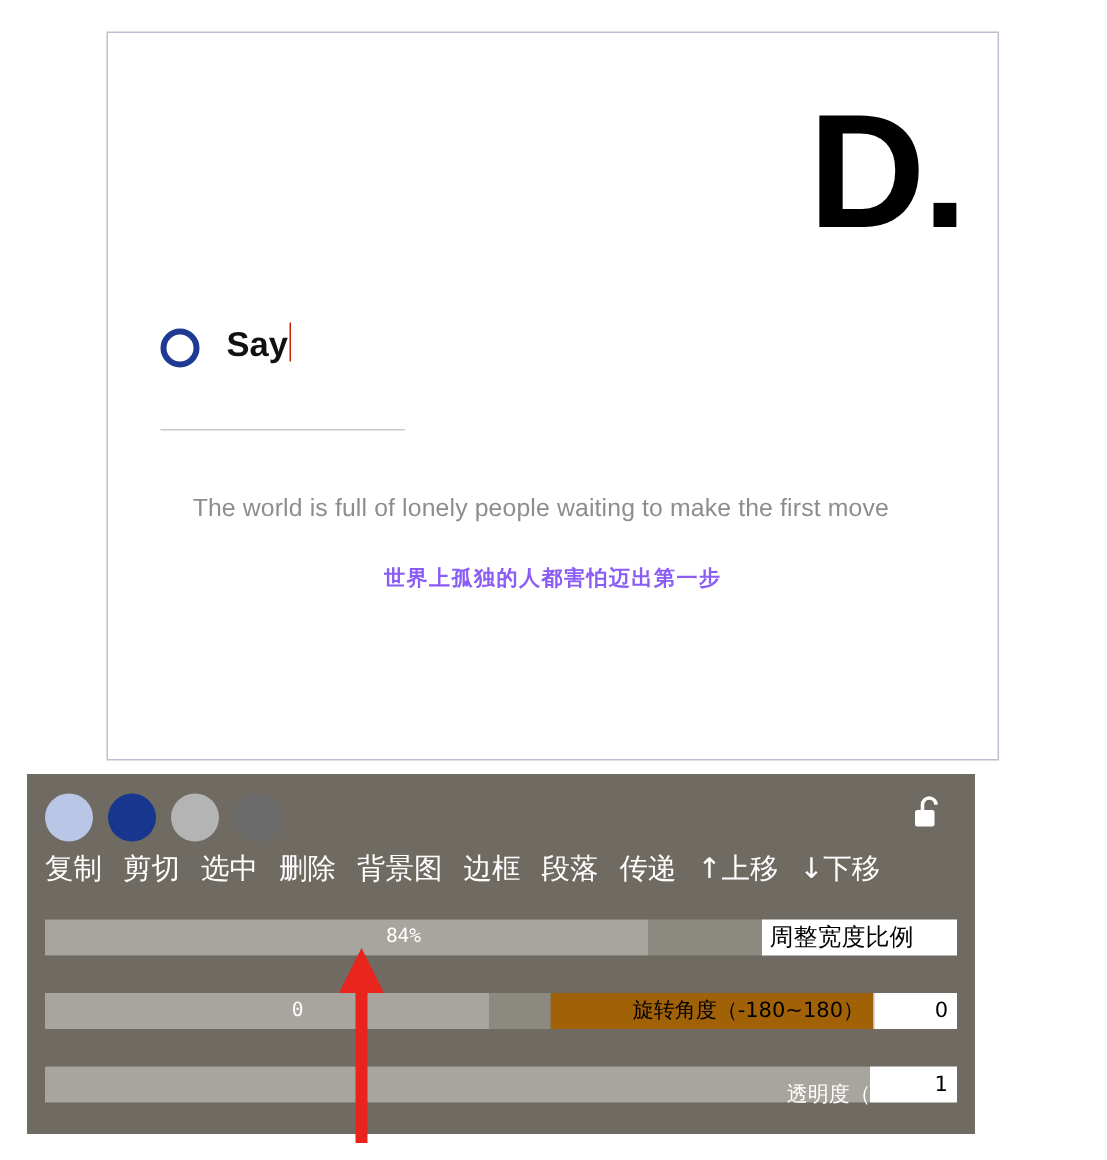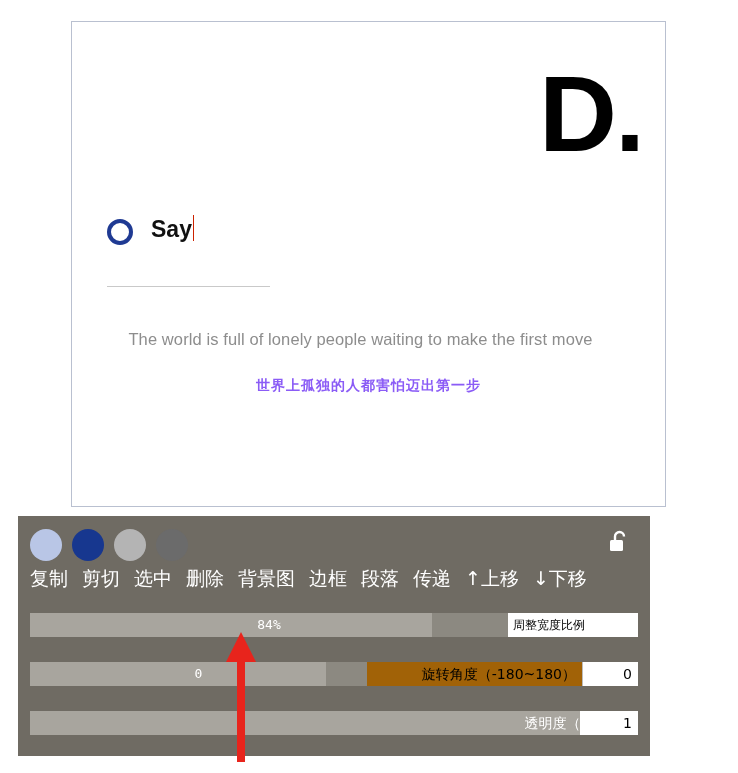--- a/index.html
+++ b/index.html
@@ -187,21 +187,21 @@
     height: 24px;
     box-sizing: border-box;
     padding: 0 6px;
     text-align: right;
     font-family: "DejaVu Sans", sans-serif;
     white-space: nowrap;
   }
   .tag-box {
     background: #ffffff;
     color: #000000;
-    font-size: 12px;
+    font-size: 16px;
     line-height: 24px;
     height: 24px;
     box-sizing: border-box;
     padding: 0 5px;
     font-family: "DejaVu Sans", sans-serif;
     white-space: nowrap;
   }
   .label-box {
     background: #8c8981;
     color: #ffffff;
@@ -289,21 +289,21 @@
   </div>
 
   <div class="ctrl-row">
     <div class="slider" style="width:550px">
       <div class="fill" style="width:100%"></div>
       <span class="slider-label" style="text-align:right; padding-right:8px; color:#ffffff;"></span>
     </div>
     <div class="field-box" style="width:58px">1</div>
   </div>
 
-  <div style="position:absolute; left:482px; top:199px; width:110px; height:24px; display:flex; align-items:flex-start; justify-content:flex-end; pointer-events:none;">
+  <div style="position:absolute; left:482px; top:199px; width:110px; height:24px; display:flex; align-items:flex-end; justify-content:flex-end; pointer-events:none;">
     <span style="color:#ffffff; font-size:14px; font-family:'DejaVu Sans', sans-serif;">透明度（0~1</span>
   </div>
 
 </div>
 
 <svg id="red-arrow" viewBox="0 0 32 130">
   <rect x="12" y="22" width="8" height="108" fill="#e8241c"></rect>
   <polygon points="16,0 31,30 1,30" fill="#e8241c"></polygon>
 </svg>
 

